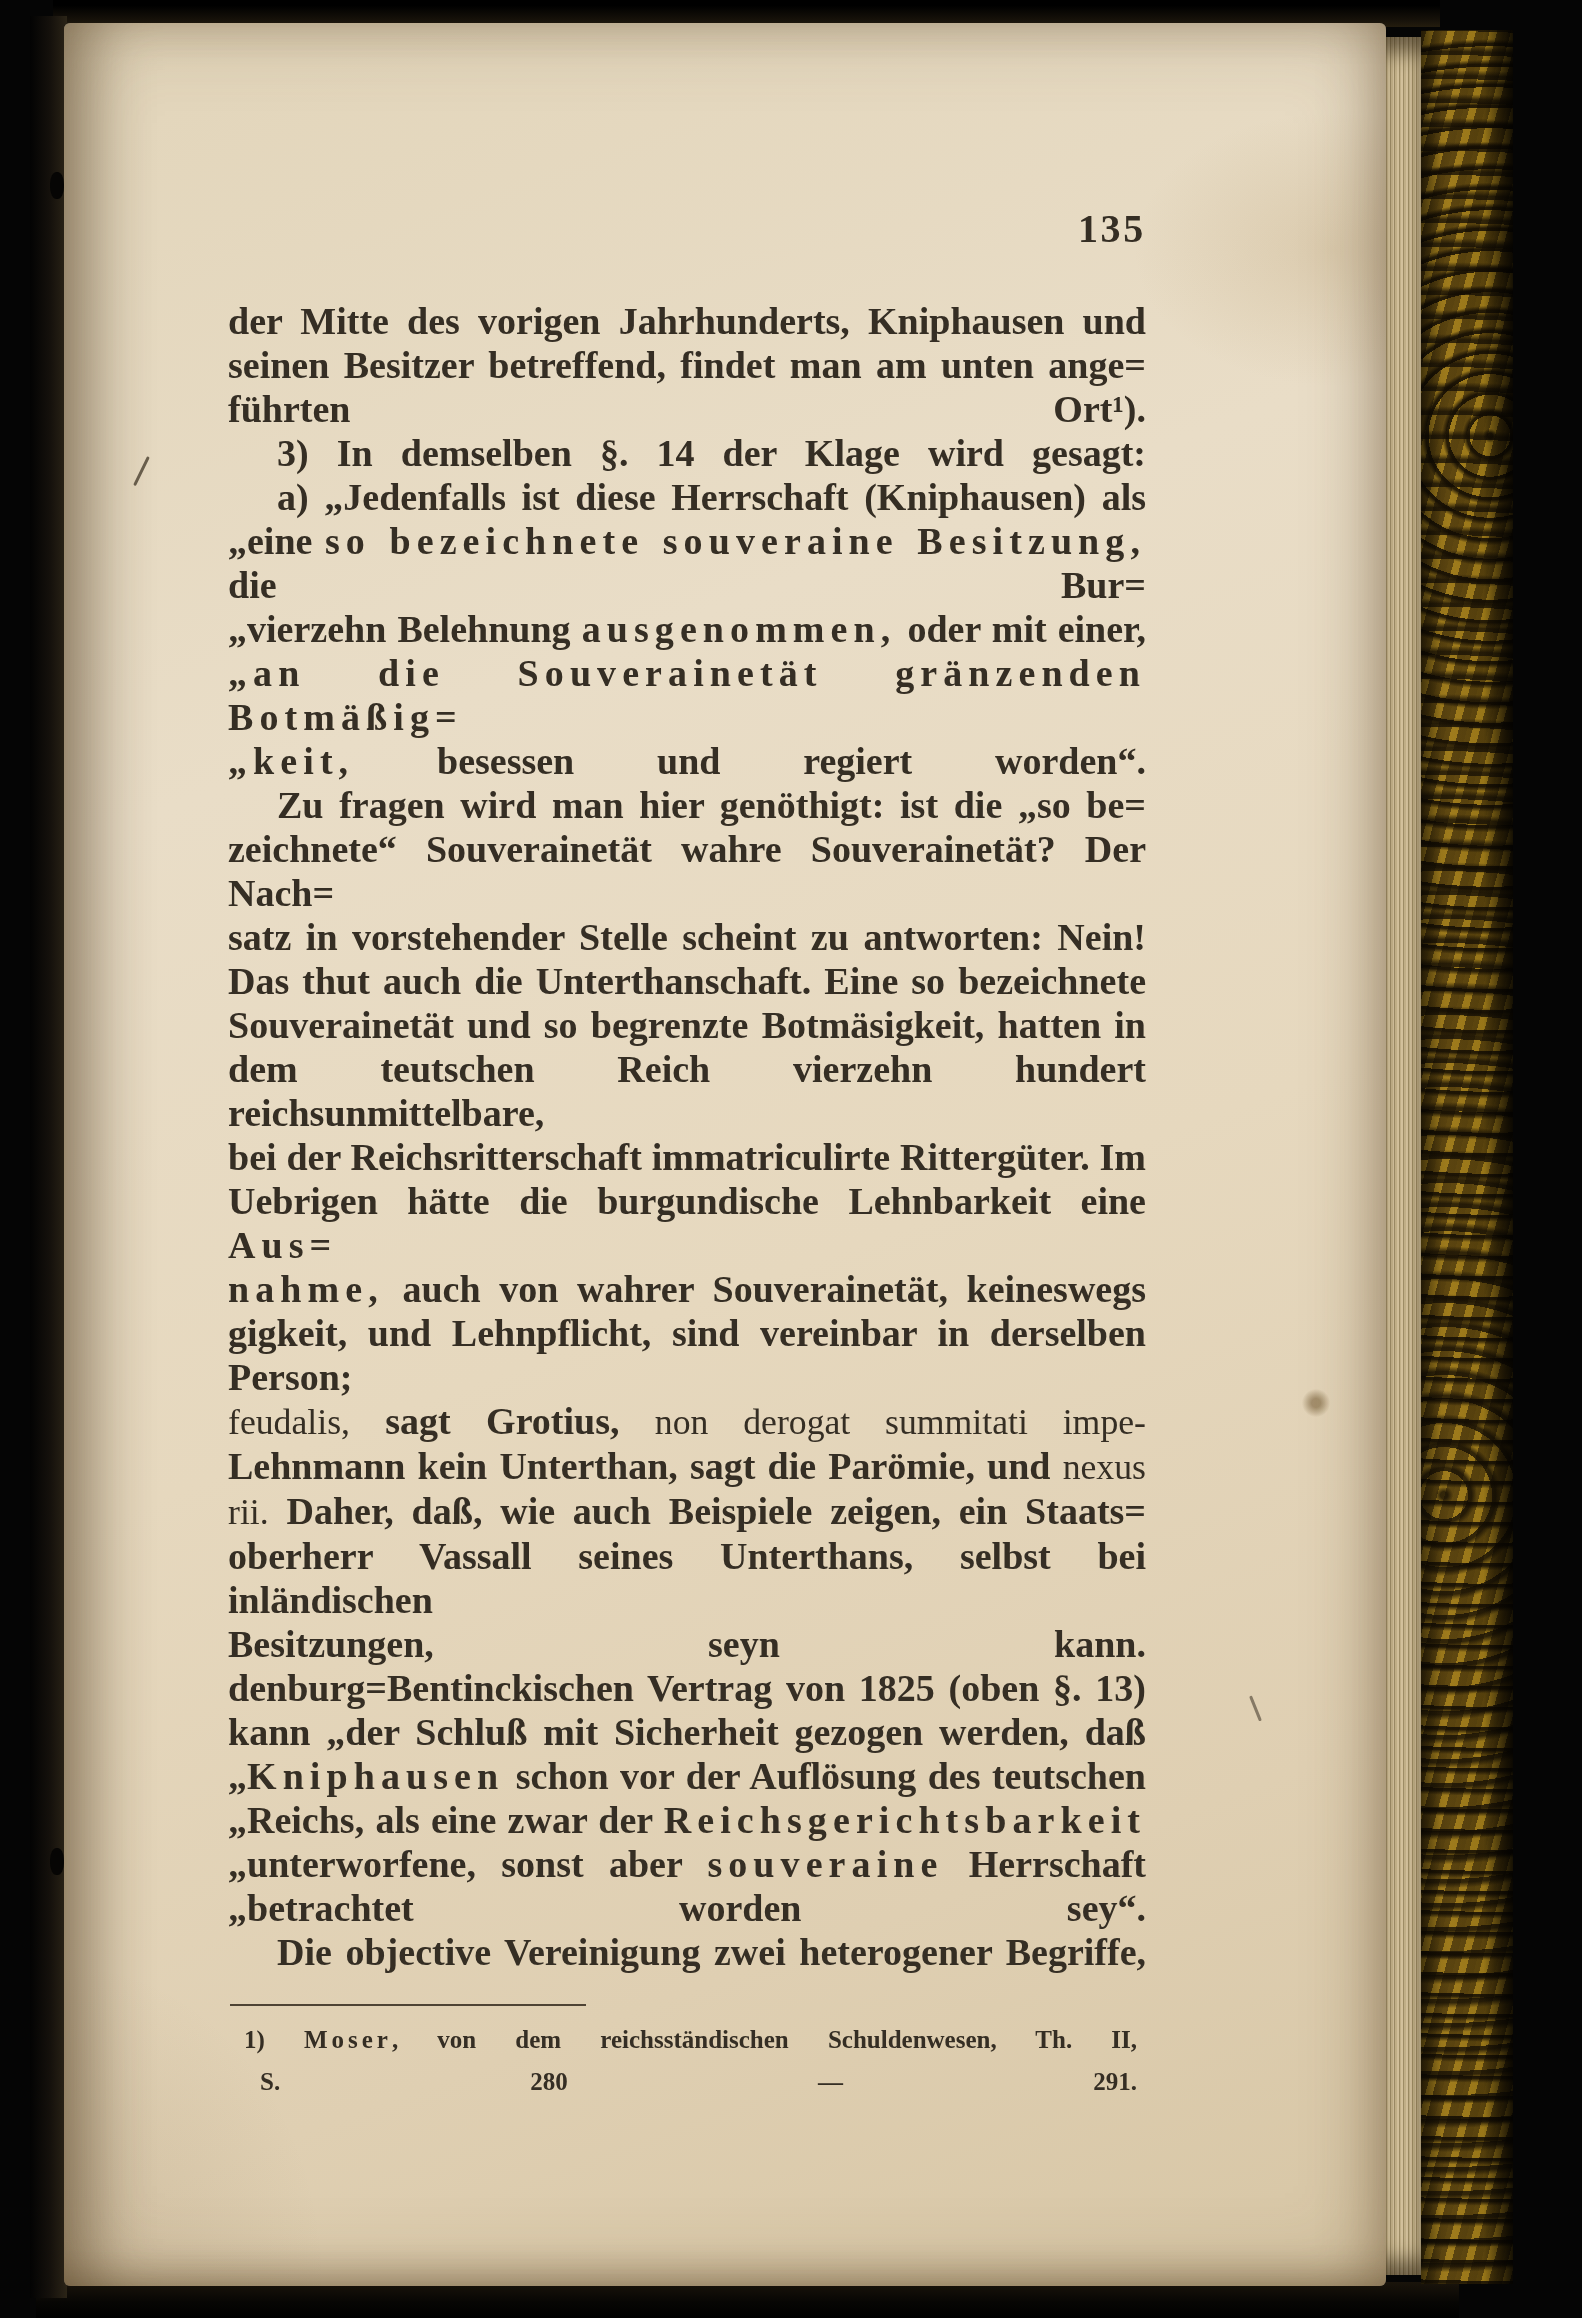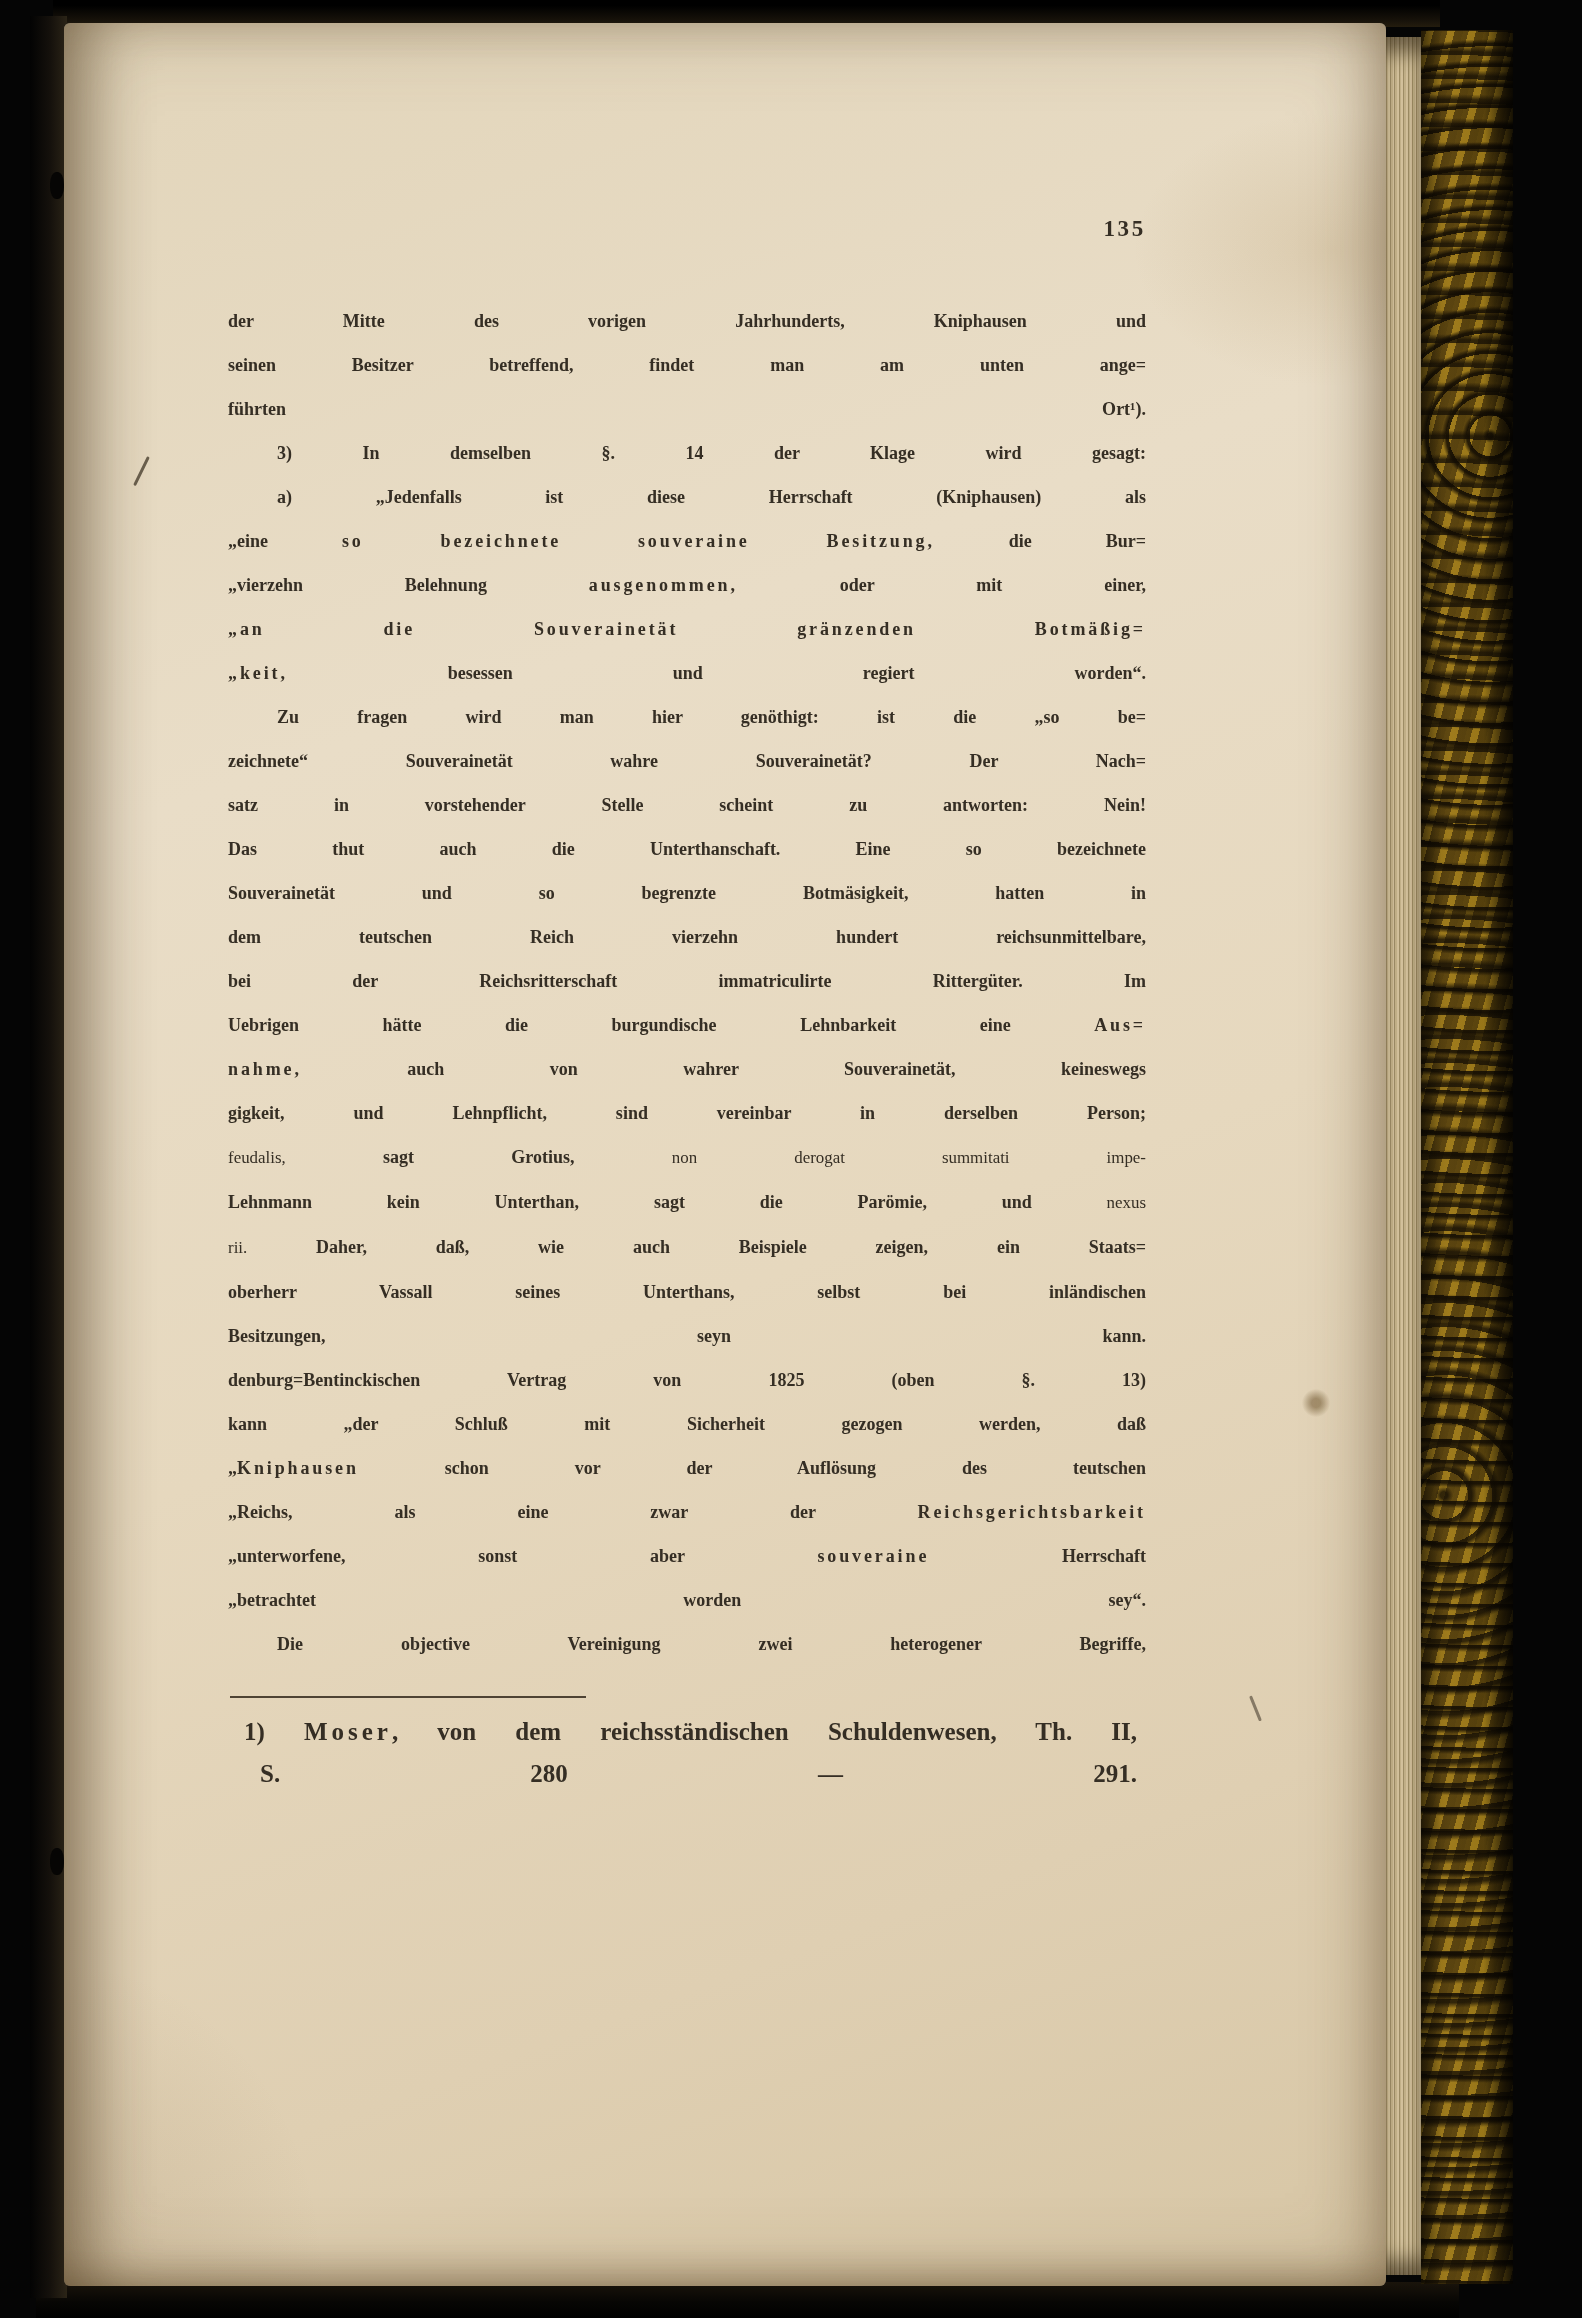--- a/index.html
+++ b/index.html
@@ -44,23 +44,23 @@
     box-shadow:
       inset 0 0 84px rgba(95,72,40,.30),
       inset 52px 0 62px -27px rgba(70,50,25,.48),
       inset -37px 0 53px -25px rgba(100,78,45,.35),
       inset 0 -28.5px 37px -23px rgba(80,60,30,.35);}
   .pen-mark{position:absolute;width:2.7px;background:#4a4030;border-radius:1.8px;opacity:.8;}
   .pm1{left:76px;top:432px;height:32px;transform:rotate(26deg);}
   .pm2{left:1190px;top:1672px;height:27px;transform:rotate(-22deg);opacity:.6;}
   
   .text-block{position:absolute;left:164px;top:185px;width:918px;color:var(--ink,#352e24);}
-  .page-number{font-size:23px;font-weight:700;line-height:41px;text-align:right;
+  .page-number{font-size:40px;font-weight:700;line-height:41px;text-align:right;
     letter-spacing:2.7px;margin-bottom:50px;}
-  #text-lines .line{font-size:18px;font-weight:700;line-height:44px;
+  #text-lines .line{font-size:38px;font-weight:700;line-height:44px;
     text-align:justify;text-align-last:justify;}
   .line.end{text-align-last:left;}
   #text-lines .line.indent{text-indent:49px;}
   .s-f{}
   .s-sp{letter-spacing:.16em;}
   .s-lat{font-weight:400;font-size:.94em;}
   .footnote{margin-top:30px;}
   .footnote-rule{margin-left:1.8px;width:356px;border-top:2.7px solid #4e4334;margin-bottom:12.5px;}
   #footnote-lines{margin-left:16px;width:893px;}
   #footnote-lines .line{font-size:25px;font-weight:700;line-height:42px;

